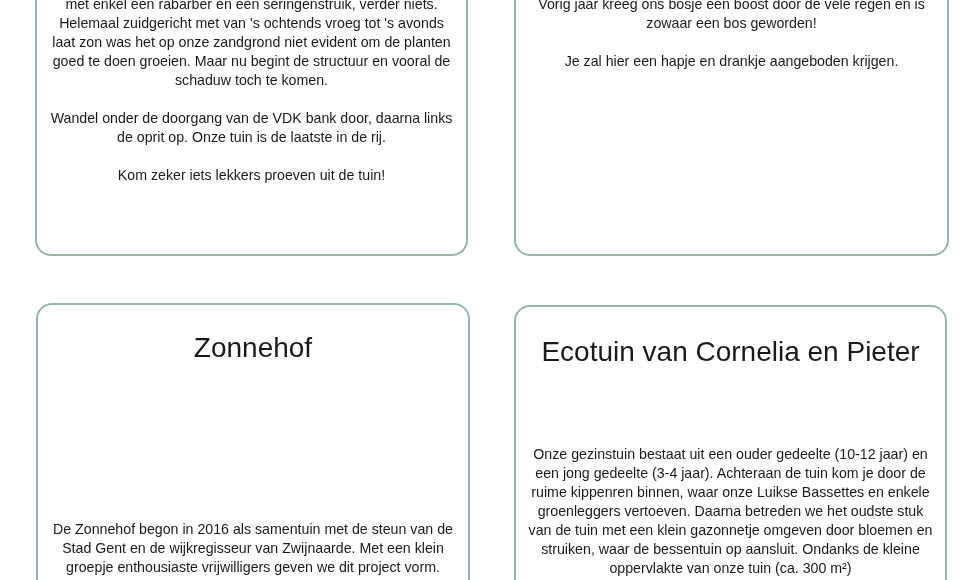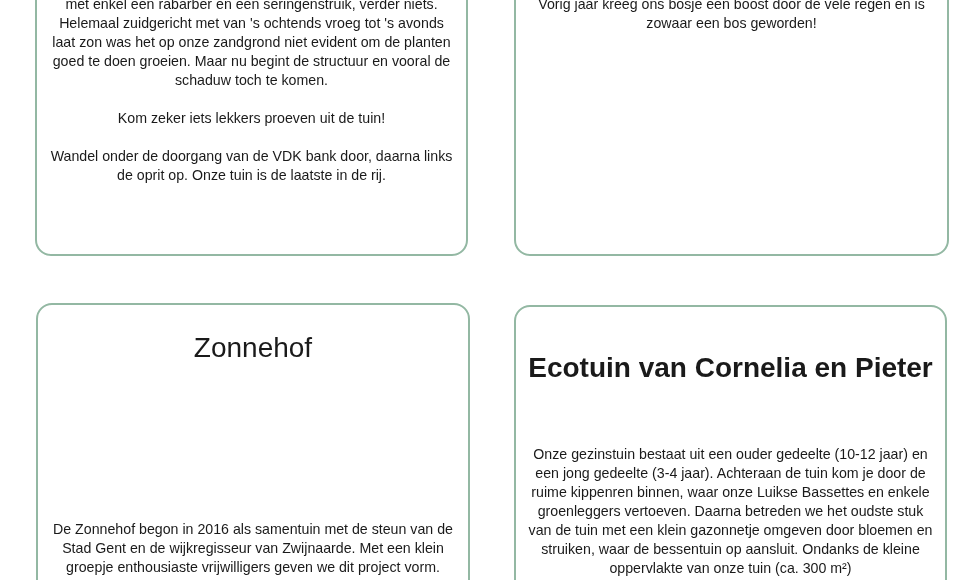--- a/index.html
+++ b/index.html
@@ -44,39 +44,40 @@
     .card-title {
       position: absolute;
       left: 0;
       right: 0;
       font-size: 28px;
       line-height: 34px;
       font-weight: normal;
       margin: 0;
     }
     .card-bl .card-title { top: 26px; }
-    .card-br .card-title { top: 44px; font-weight: bold; }
+    .card-br .card-title { top: 28px; }
 
     .card-bl .card-body { top: 215px; }
     .card-br .card-body { top: 138px; }
   </style>
 </head>
 <body>
 
 <div class="card card-tl">
   <div class="card-body">
     <p>met enkel een rabarber en een seringenstruik, verder niets. Helemaal zuidgericht met van 's ochtends vroeg tot 's avonds laat zon was het op onze zandgrond niet evident om de planten goed te doen groeien. Maar nu begint de structuur en vooral de schaduw toch te komen.</p>
+    <p>Wandel onder de doorgang van de VDK bank door, daarna links de oprit op. Onze tuin is de laatste in de rij.</p>
     <p>Kom zeker iets lekkers proeven uit de tuin!</p>
-    <p>Wandel onder de doorgang van de VDK bank door, daarna links de oprit op. Onze tuin is de laatste in de rij.</p>
   </div>
 </div>
 
 <div class="card card-tr">
   <div class="card-body">
     <p>Vorig jaar kreeg ons bosje een boost door de vele regen en is zowaar een bos geworden!</p>
+    <p>Je zal hier een hapje en drankje aangeboden krijgen.</p>
   </div>
 </div>
 
 <div class="card card-bl">
   <h2 class="card-title">Zonnehof</h2>
   <div class="card-body">
     <p>De Zonnehof begon in 2016 als samentuin met de steun van de Stad Gent en de wijkregisseur van Zwijnaarde. Met een klein groepje enthousiaste vrijwilligers geven we dit project vorm.</p>
   </div>
 </div>
 

